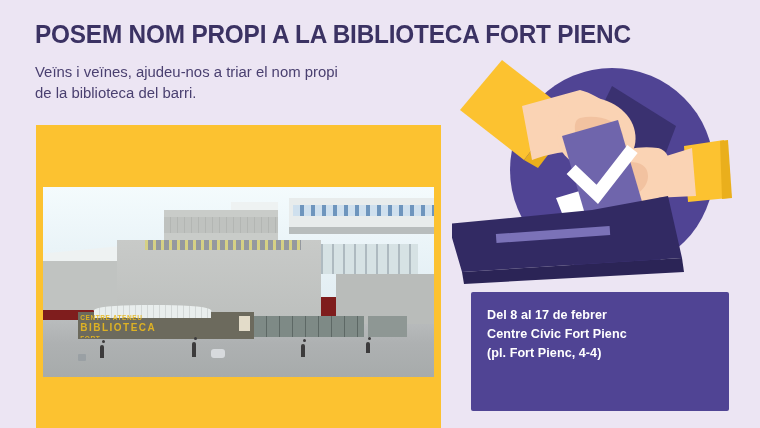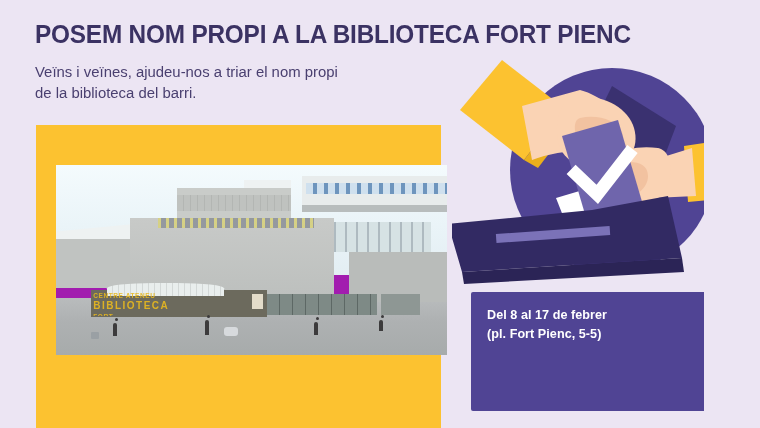--- a/index.html
+++ b/index.html
@@ -12,20 +12,21 @@
     overflow: hidden;
     background: #ece5f3;
     font-family: "Liberation Sans", sans-serif;
   }
   #poster {
     position: relative;
     width: 704px;
     height: 428px;
     background: #ece5f3;
     overflow: hidden;
+    padding-left: 32px;
   }
 
   
   #title {
     position: absolute;
     left: 35px;
     top: 21px;
     width: 660px;
     font-size: 25.5px;
     font-weight: bold;
@@ -54,26 +55,25 @@
     position: absolute;
     left: 36px;
     top: 125px;
     width: 405px;
     height: 303px;
     background: #fcc230;
   }
   #photo {
     position: absolute;
     left: 7px;
-    top: 40px;
+    top: 62px;
     width: 391px;
     height: 190px;
     overflow: hidden;
-    background: #a21caf;
-    margin-left: 13px;
+    background: #7f1d1d;
   }
 
   
   .ph-sky {
     position: absolute;
     left: 0; top: 0; width: 100%; height: 58%;
     background: linear-gradient(180deg, #f4fbfd 0%, #eaf4f8 55%, #e3eef3 100%);
   }
   .ph-ground {
     position: absolute;
@@ -324,16 +324,17 @@
       <polyline points="124,124 144,146 178,108" fill="none" stroke="#ffffff" stroke-width="13" stroke-linecap="square" stroke-linejoin="miter" transform="rotate(-4 150 128)"></polyline>
 
       <polygon points="-4,176 140,162 216,148 230,210 10,224" fill="#322a63"></polygon>
       <polygon points="10,224 230,210 232,224 12,236" fill="#2b2456"></polygon>
       <rect x="44" y="182" width="114" height="9" fill="#7b72b8" transform="rotate(-4 101 186)"></rect>
     </svg>
   </div>
 
   <div id="info-box">
     <div class="line">Del 8 al 17 de febrer</div>
-    <div class="line">(pl. Fort Pienc, 5-5)</div>
+    <div class="line">Centre Cívic Fort Pienc</div>
+    <div class="line">(pl. Fort Pienc, 4-4)</div>
   </div>
 
 </div>
 
 </body></html>

